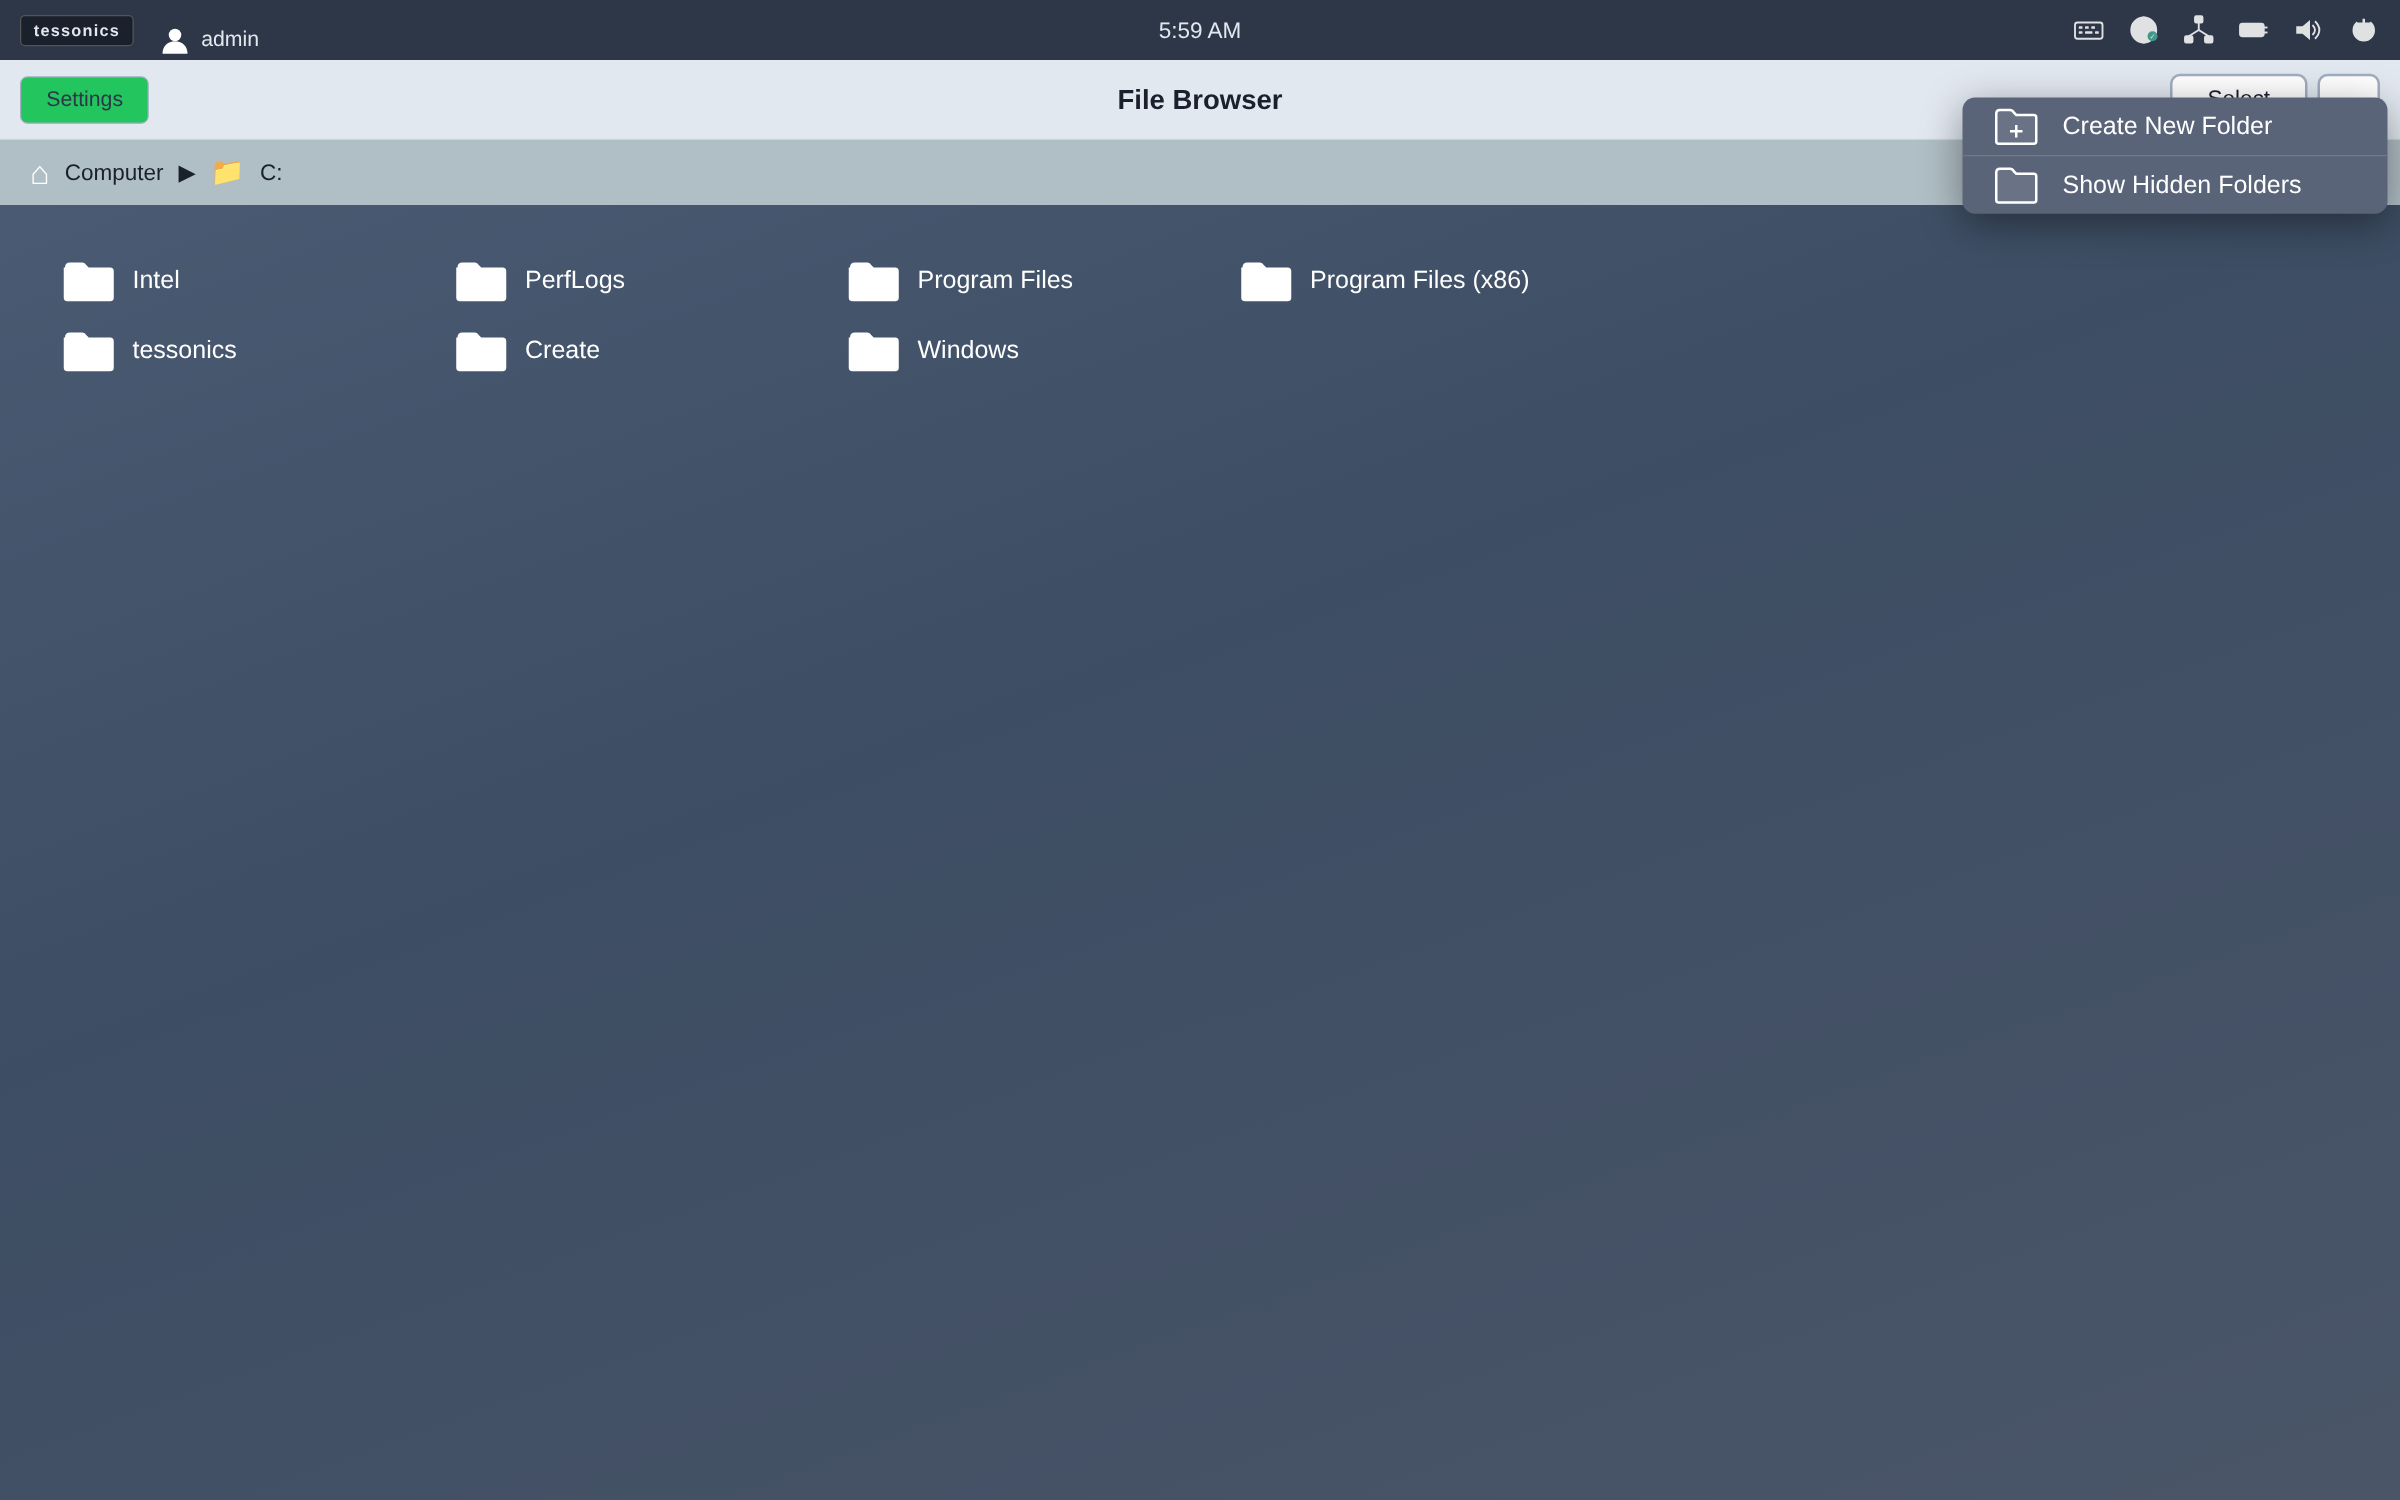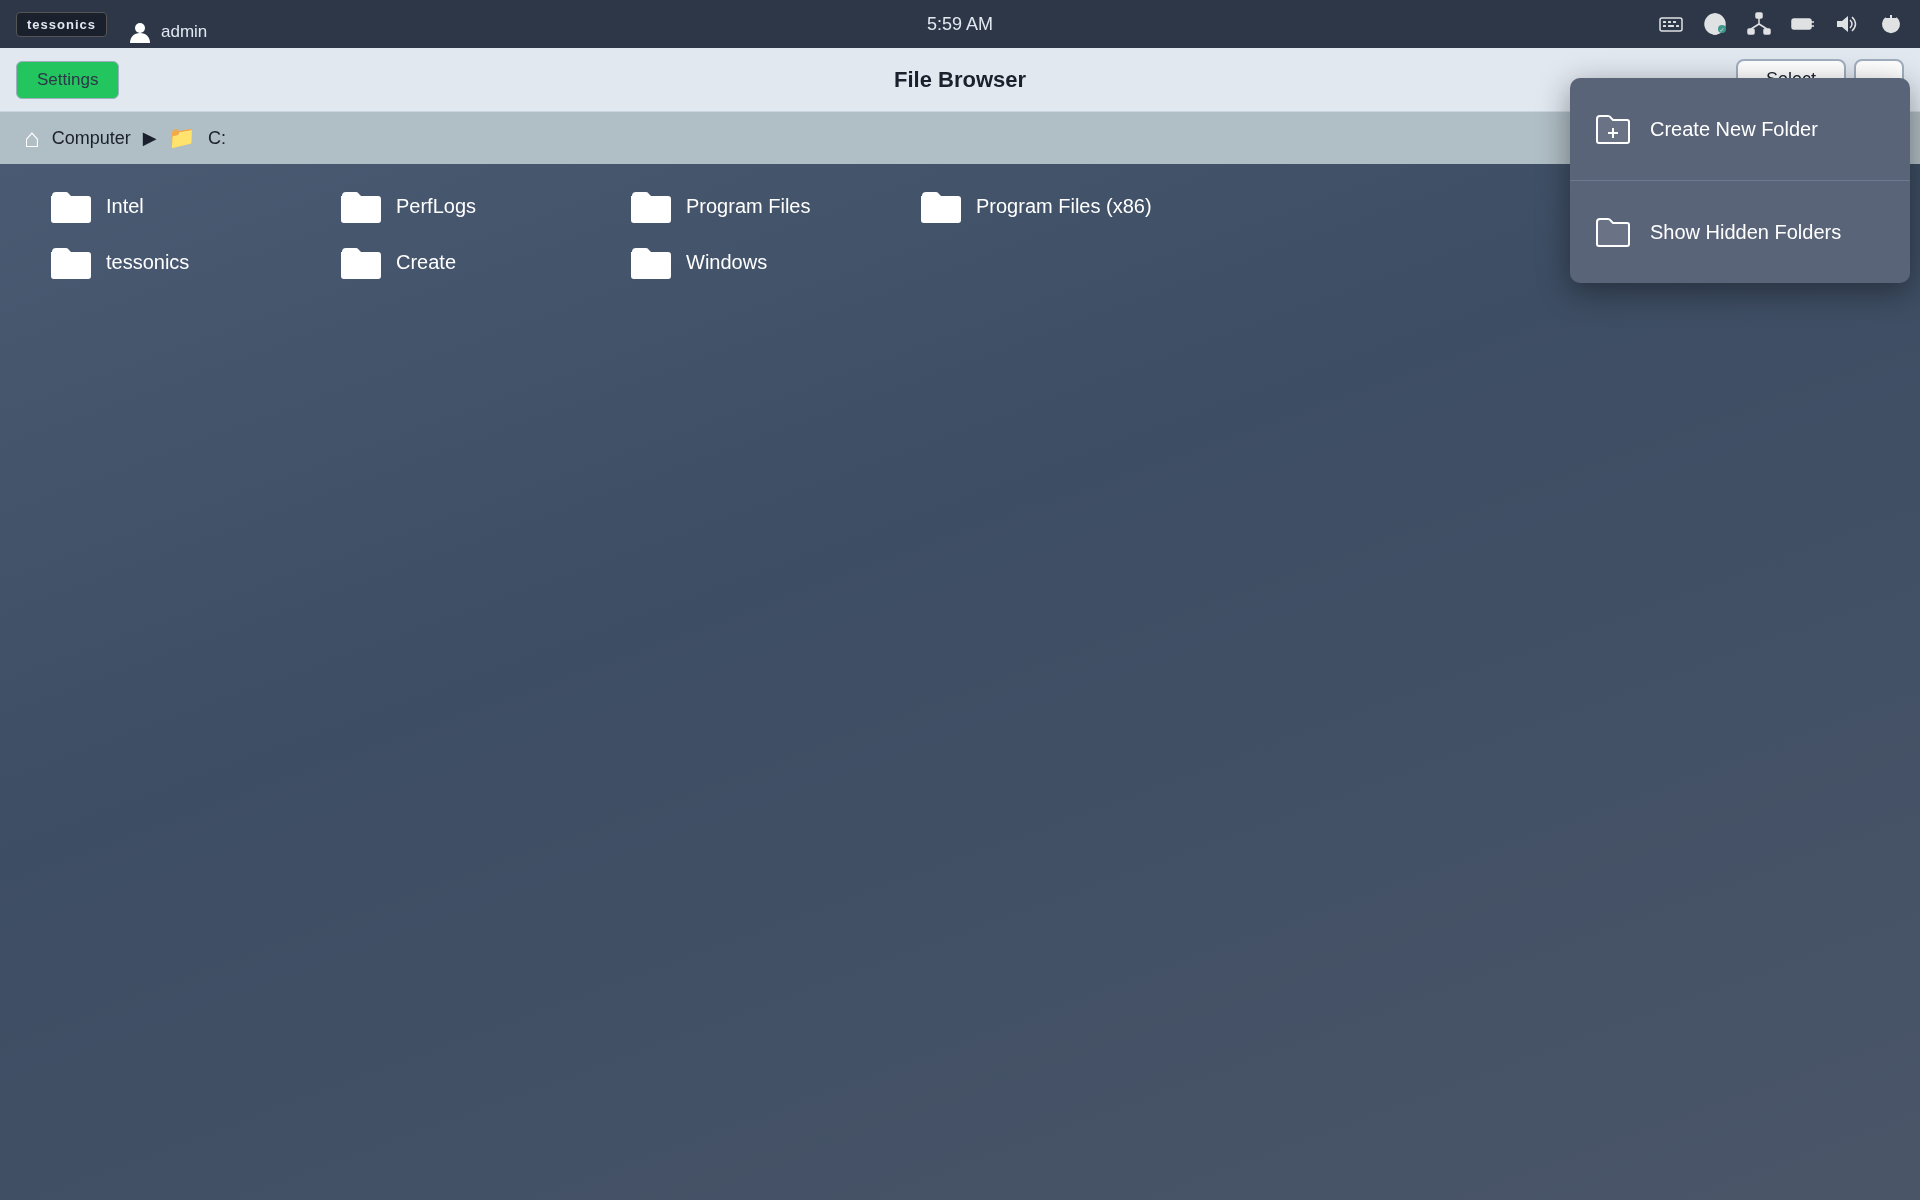--- a/index.html
+++ b/index.html
@@ -146,24 +146,24 @@
       font-weight: 500;
     }
 
     .breadcrumb-sep {
       font-size: 18px;
       color: #1a202c;
     }
 
     
     #file-grid {
-      padding: 24px 50px;
+      padding: 42px 50px;
       display: grid;
       grid-template-columns: repeat(4, 250px);
-      gap: 20px 40px;
+      gap: 20px 64px;
     }
 
     .folder-item {
       display: flex;
       align-items: center;
       gap: 14px;
       cursor: pointer;
     }
 
     .folder-icon-svg {
@@ -199,21 +199,21 @@
       right: 24px;
       border-left: 14px solid transparent;
       border-right: 14px solid transparent;
       border-bottom: 14px solid #5a6478;
     }
 
     .menu-item {
       display: flex;
       align-items: center;
       gap: 18px;
-      padding: 32px 24px;
+      padding: 4px 24px;
       border-bottom: 1px solid #6b7a90;
       cursor: pointer;
       color: white;
       font-size: 20px;
     }
 
     .menu-item:last-child {
       border-bottom: none;
     }
 

